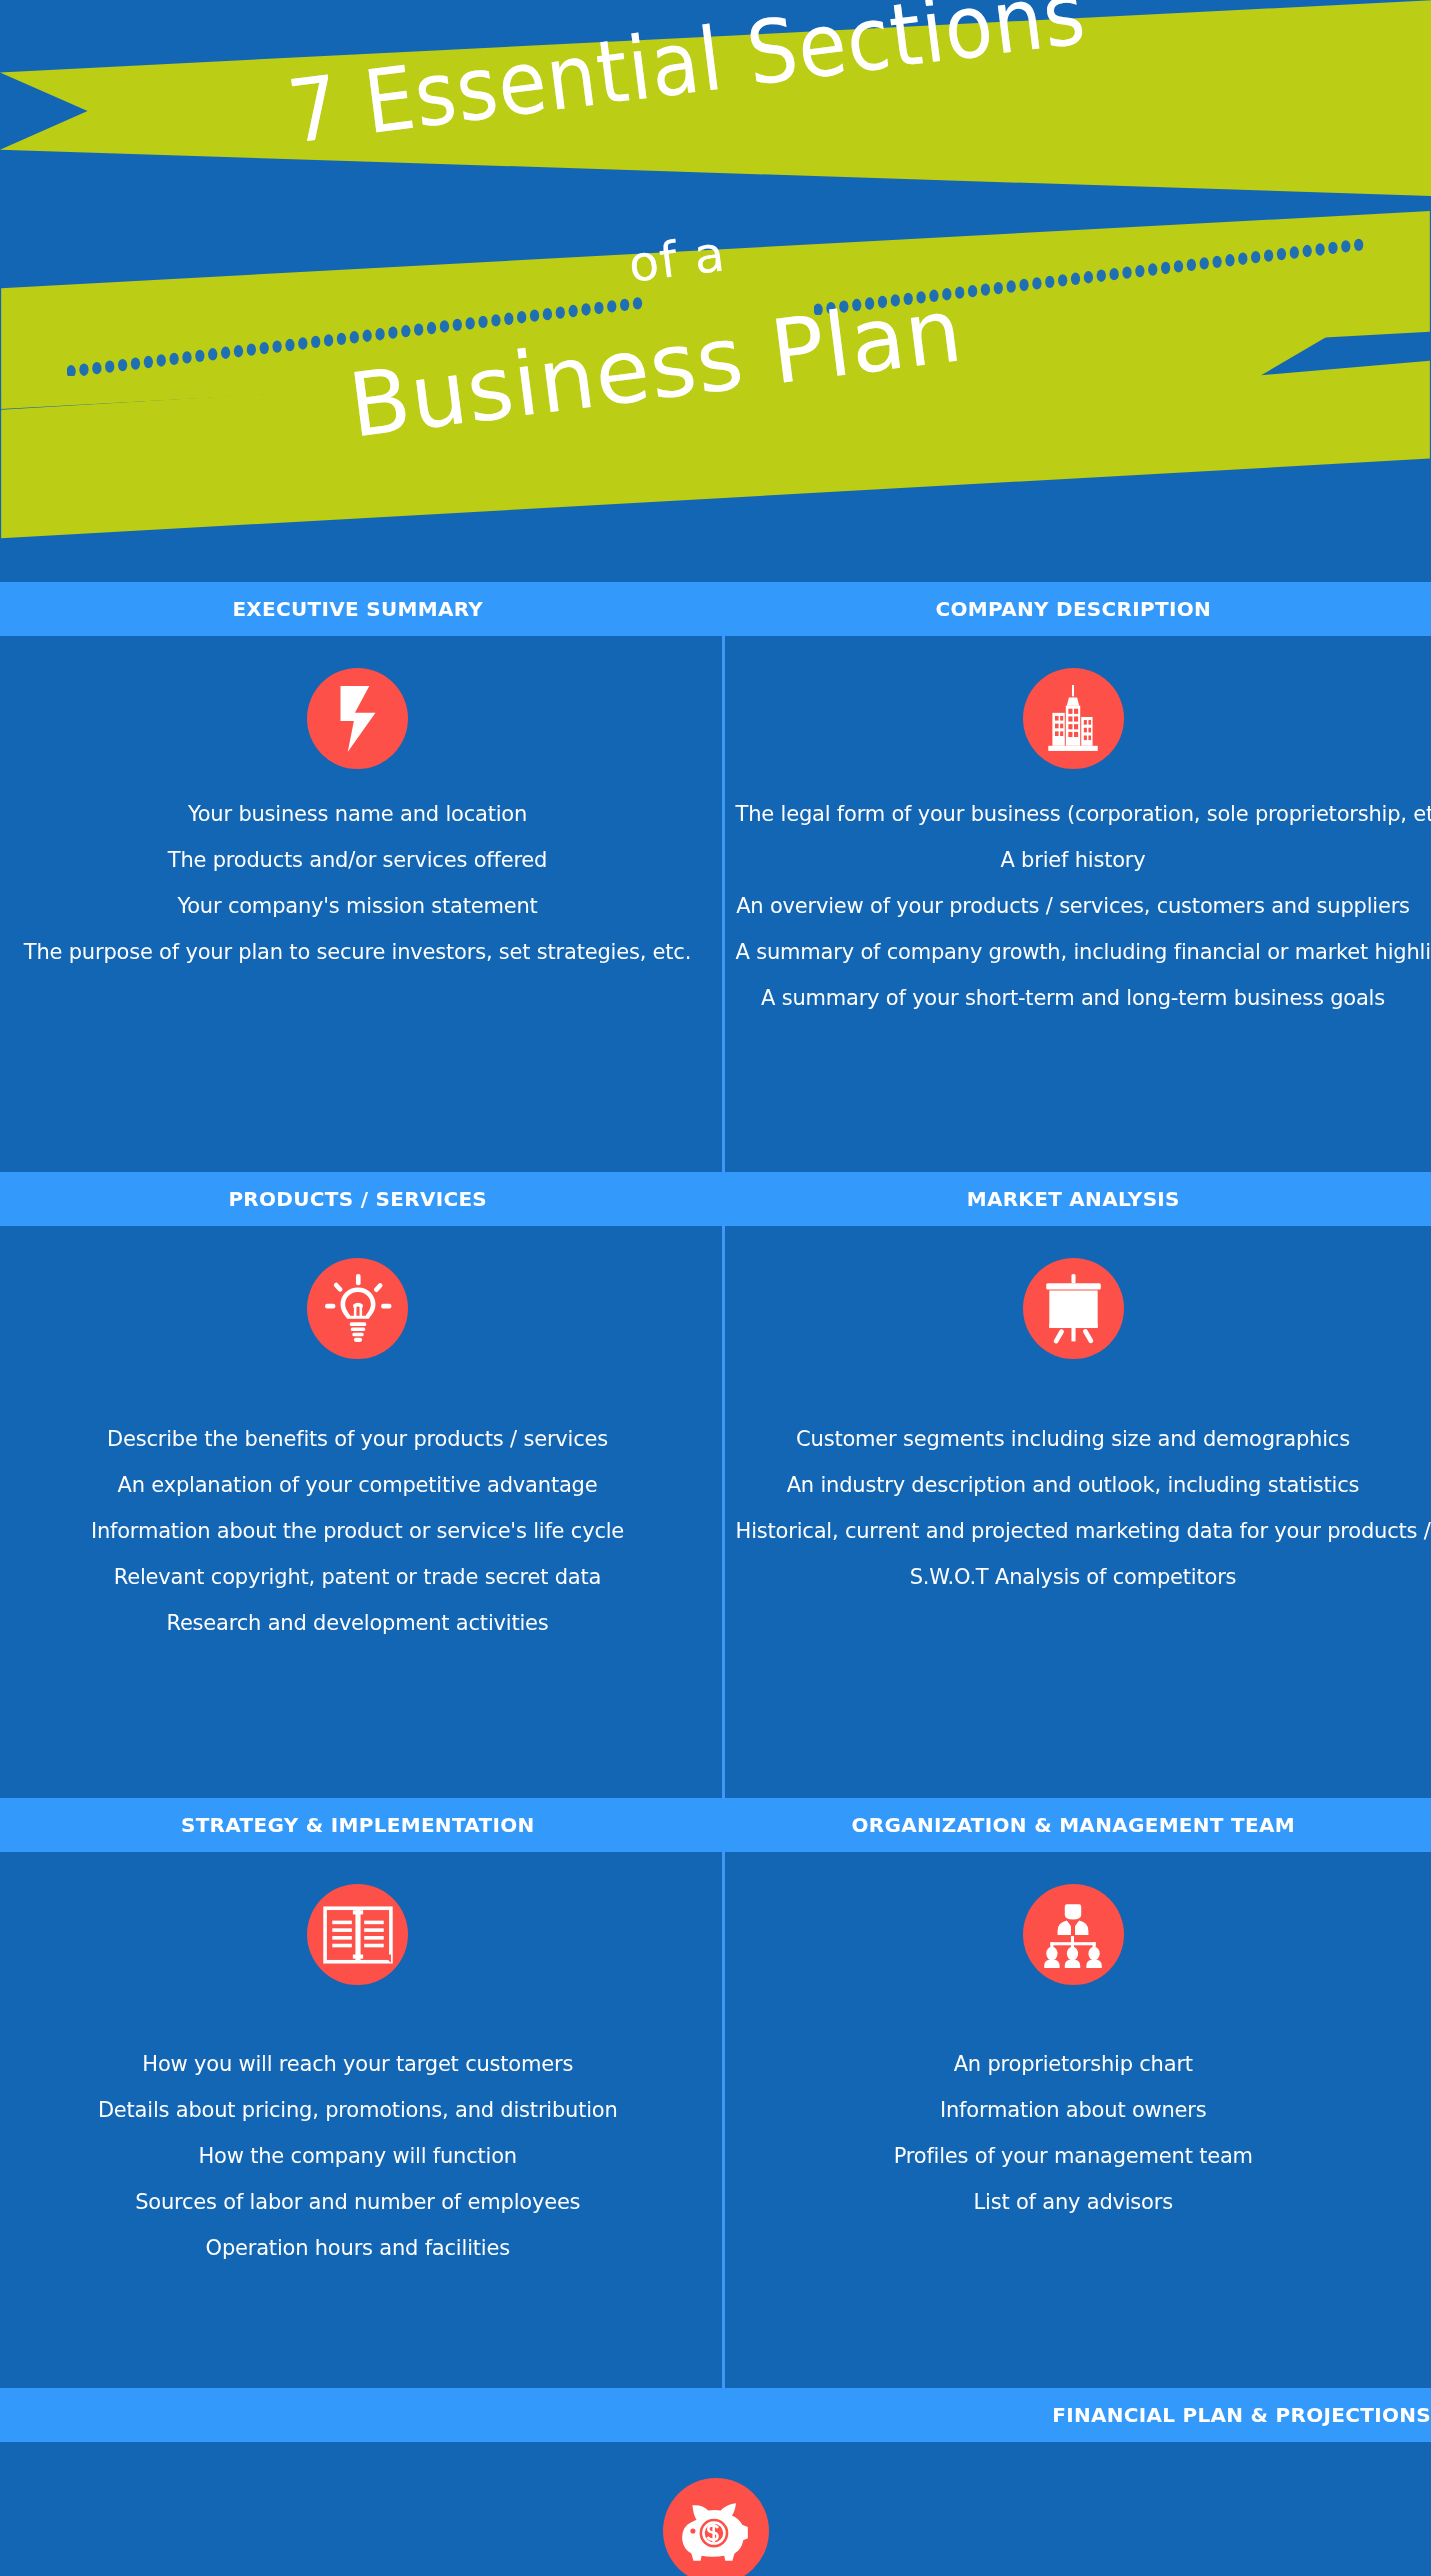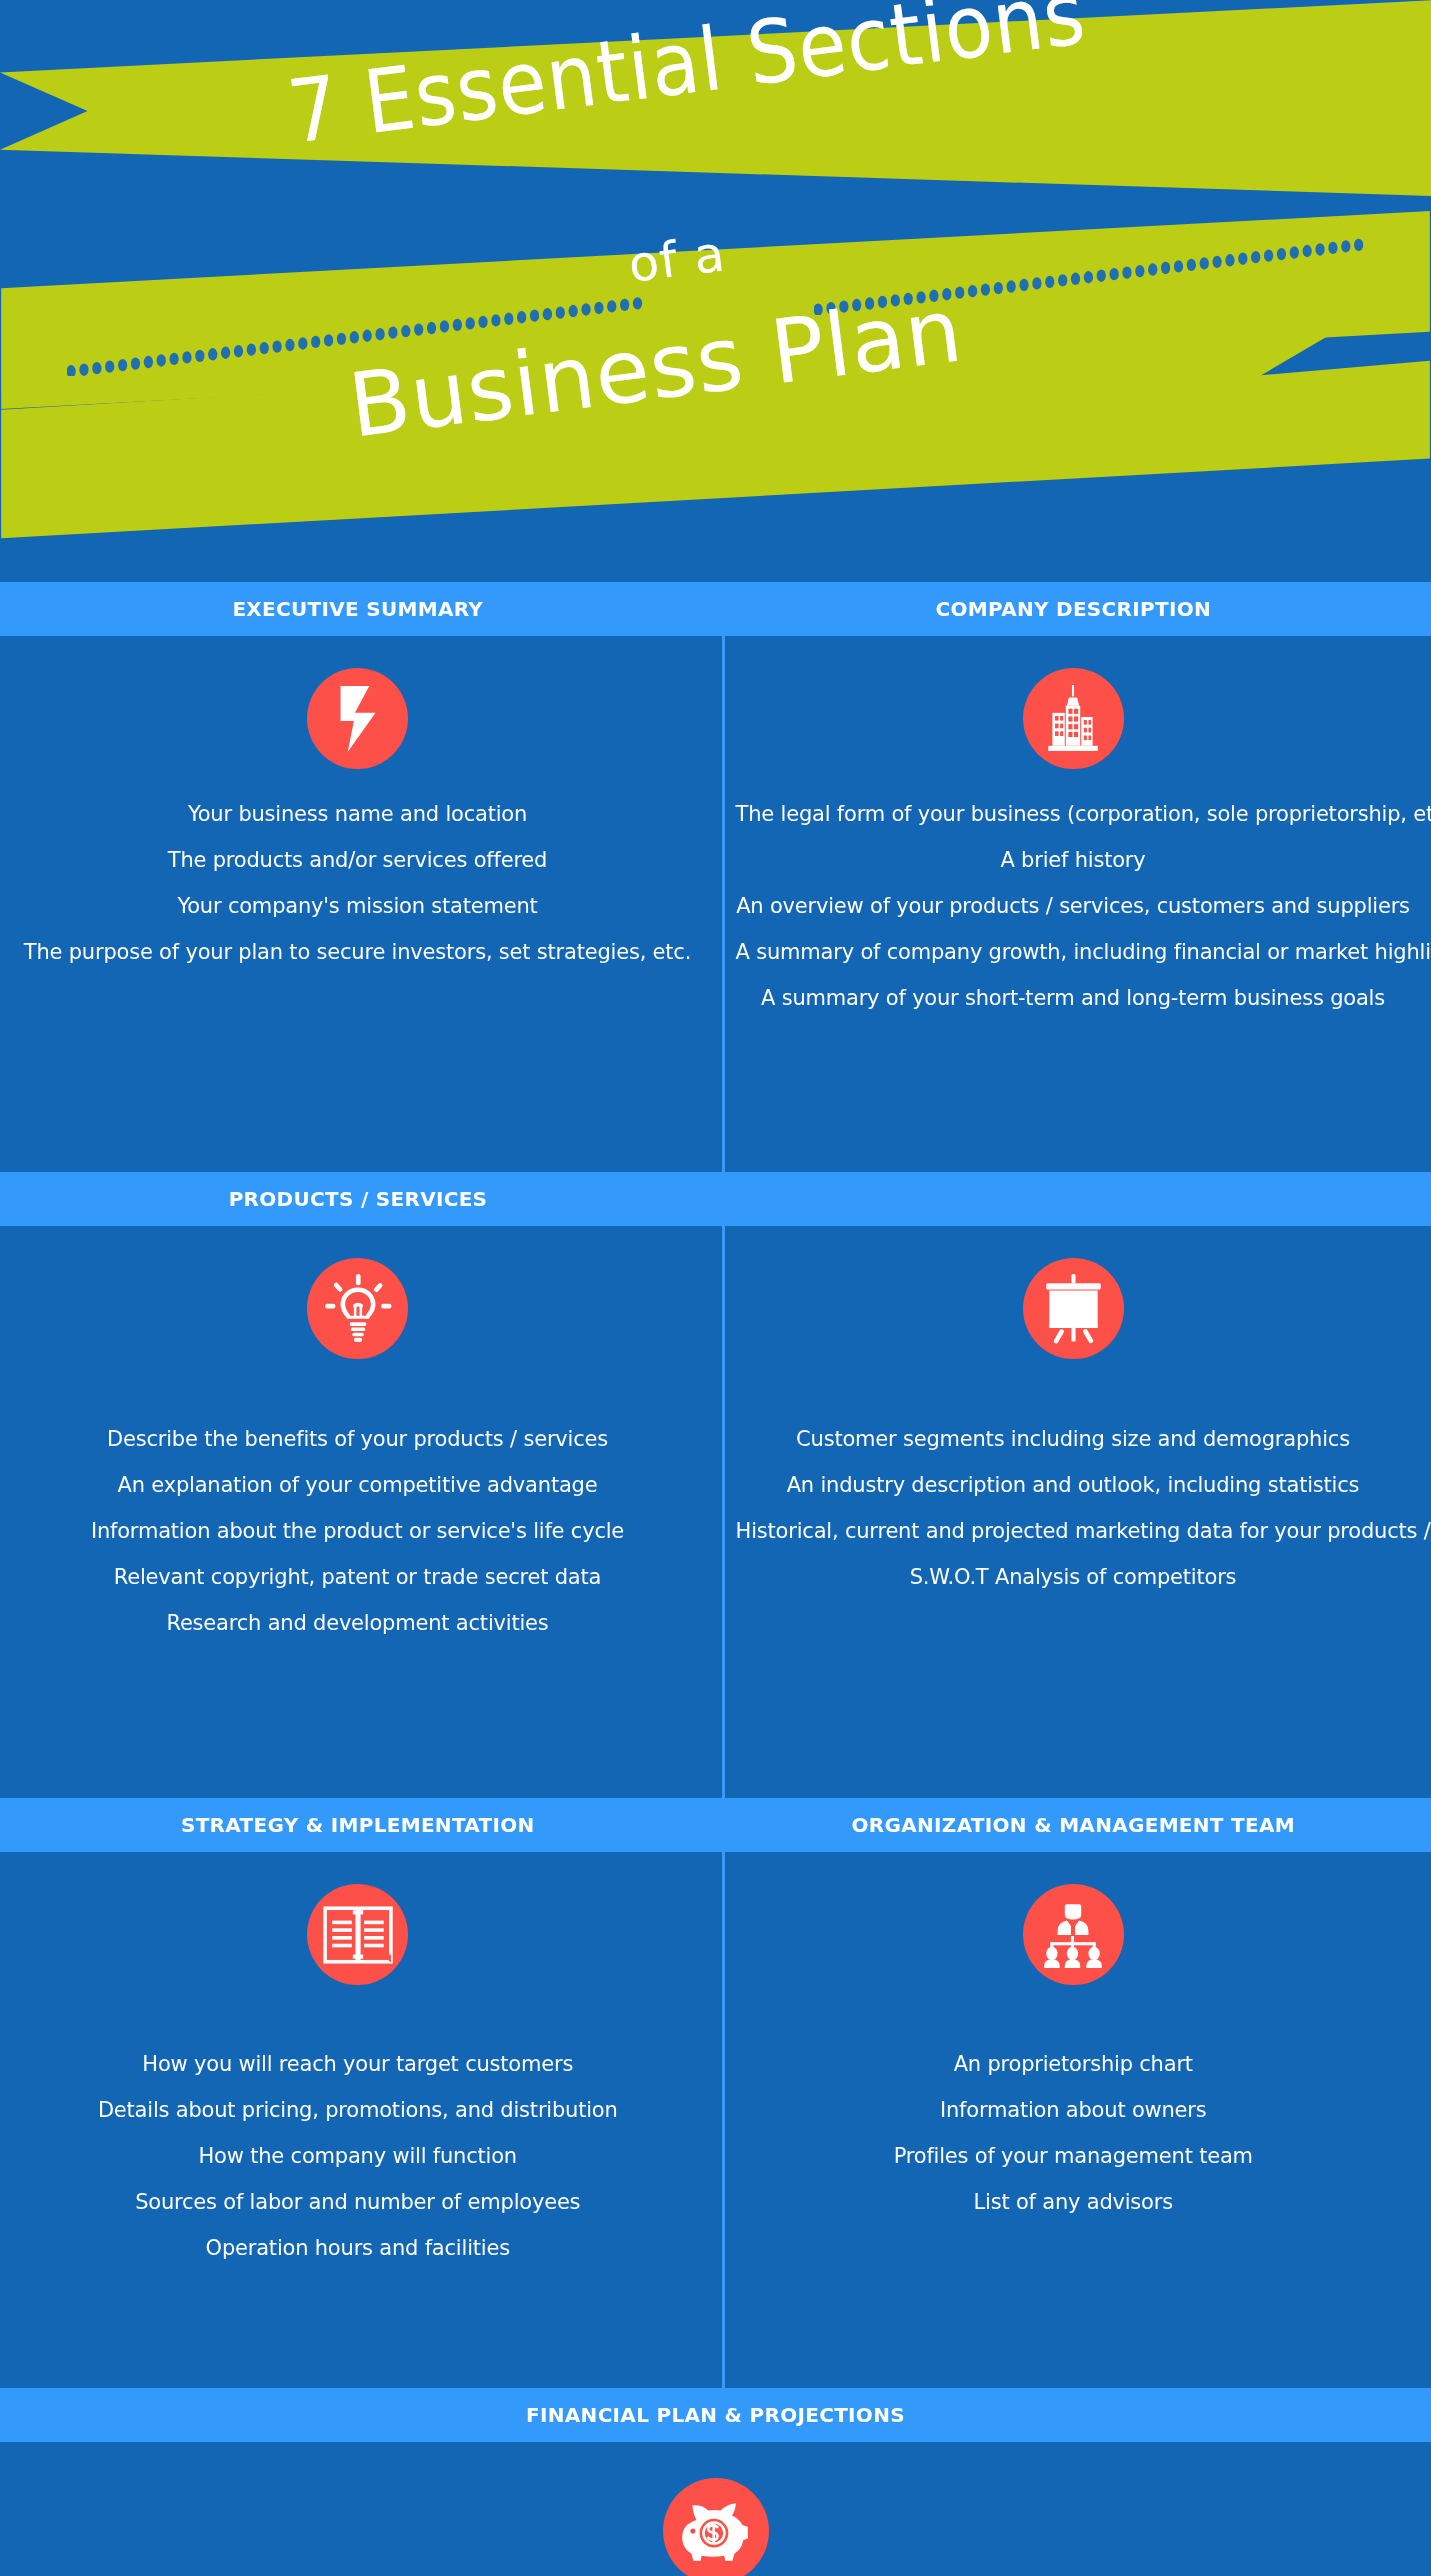--- a/index.html
+++ b/index.html
@@ -62,21 +62,21 @@
   .band-head .half {
     width:716px;
     text-align:center;
     color:#ffffff;
     font-family:"DejaVu Sans", sans-serif;
     font-weight:bold;
     font-size:20px;
     letter-spacing:0.3px;
     line-height:54px;
   }
-  .band-head.single .half { width:1431px; }
+  .band-head.single .half { width:1431px;text-align:right; }
 
   .band-body {
     position:relative;
     display:flex;
     background:#1366b4;
     width:1431px;
   }
   .band-body .col {
     width:716px;
     position:relative;
@@ -314,20 +314,21 @@
         <div class="bullet">A brief history</div>
         <div class="bullet">An overview of your products / services, customers and suppliers</div>
         <div class="bullet">A summary of company growth, including financial or market highlights</div>
         <div class="bullet">A summary of your short-term and long-term business goals</div>
       </div>
     </div>
   </div>
 
   <div class="band-head">
     <div class="half">PRODUCTS / SERVICES</div>
+    <div class="half">MARKET ANALYSIS</div>
   </div>
   <div class="band-body row2">
     <div class="divider"></div>
 
     <div class="col">
       <div class="icon-circle">
         <svg width="70" height="72" viewBox="0 0 136 140">
           <g fill="#ffffff">
             <rect x="64" y="2" width="9" height="22" rx="4"></rect>
             <rect x="25" y="18" width="9" height="20" rx="4" transform="rotate(-42 29 28)"></rect>

